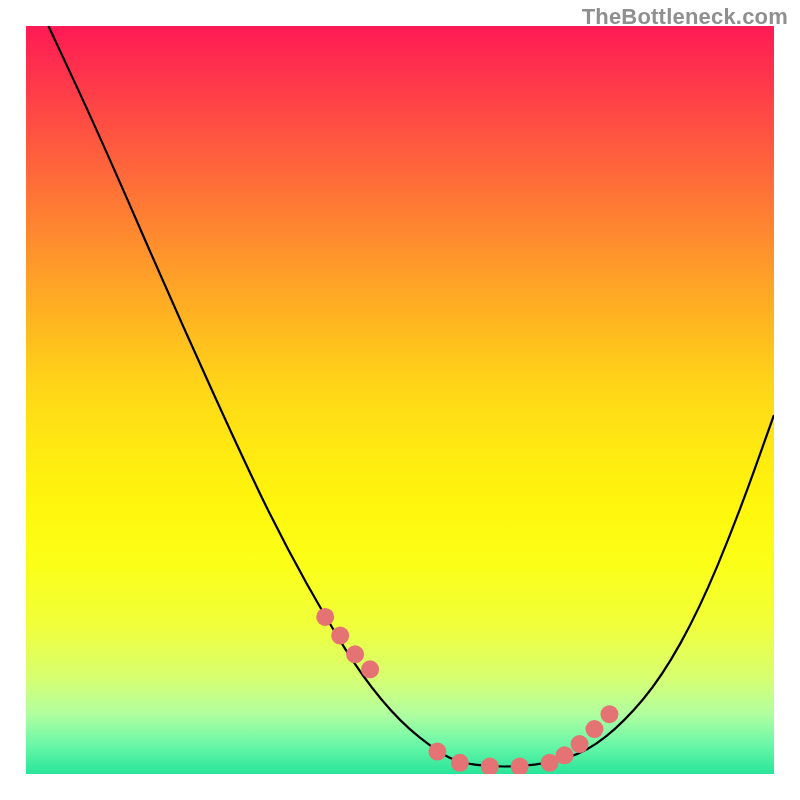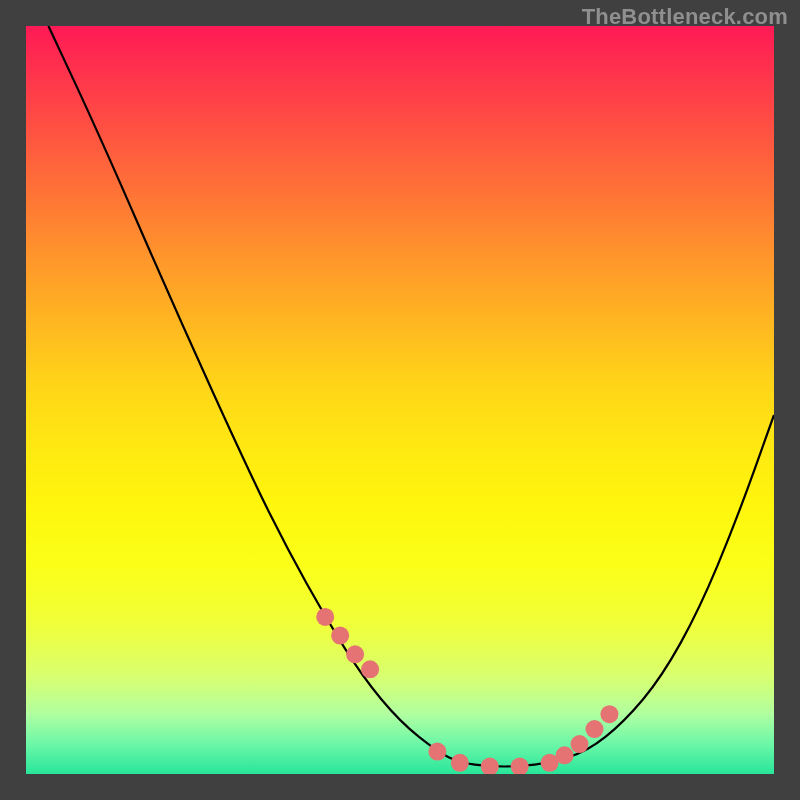--- a/index.html
+++ b/index.html
@@ -10,21 +10,21 @@
     background: #000;
     overflow: hidden;
     font-family: Arial, Helvetica, sans-serif;
   }
   .frame {
     position: absolute;
     top: 0;
     left: 0;
     width: 800px;
     height: 800px;
-    background: #404040;
+    background: #ffffff;
   }
   .plot {
     position: absolute;
     
     top: 26px;
     left: 26px;
     width: 748px;
     height: 748px;
     background: linear-gradient(to bottom,
       #ff1a55 0%,

